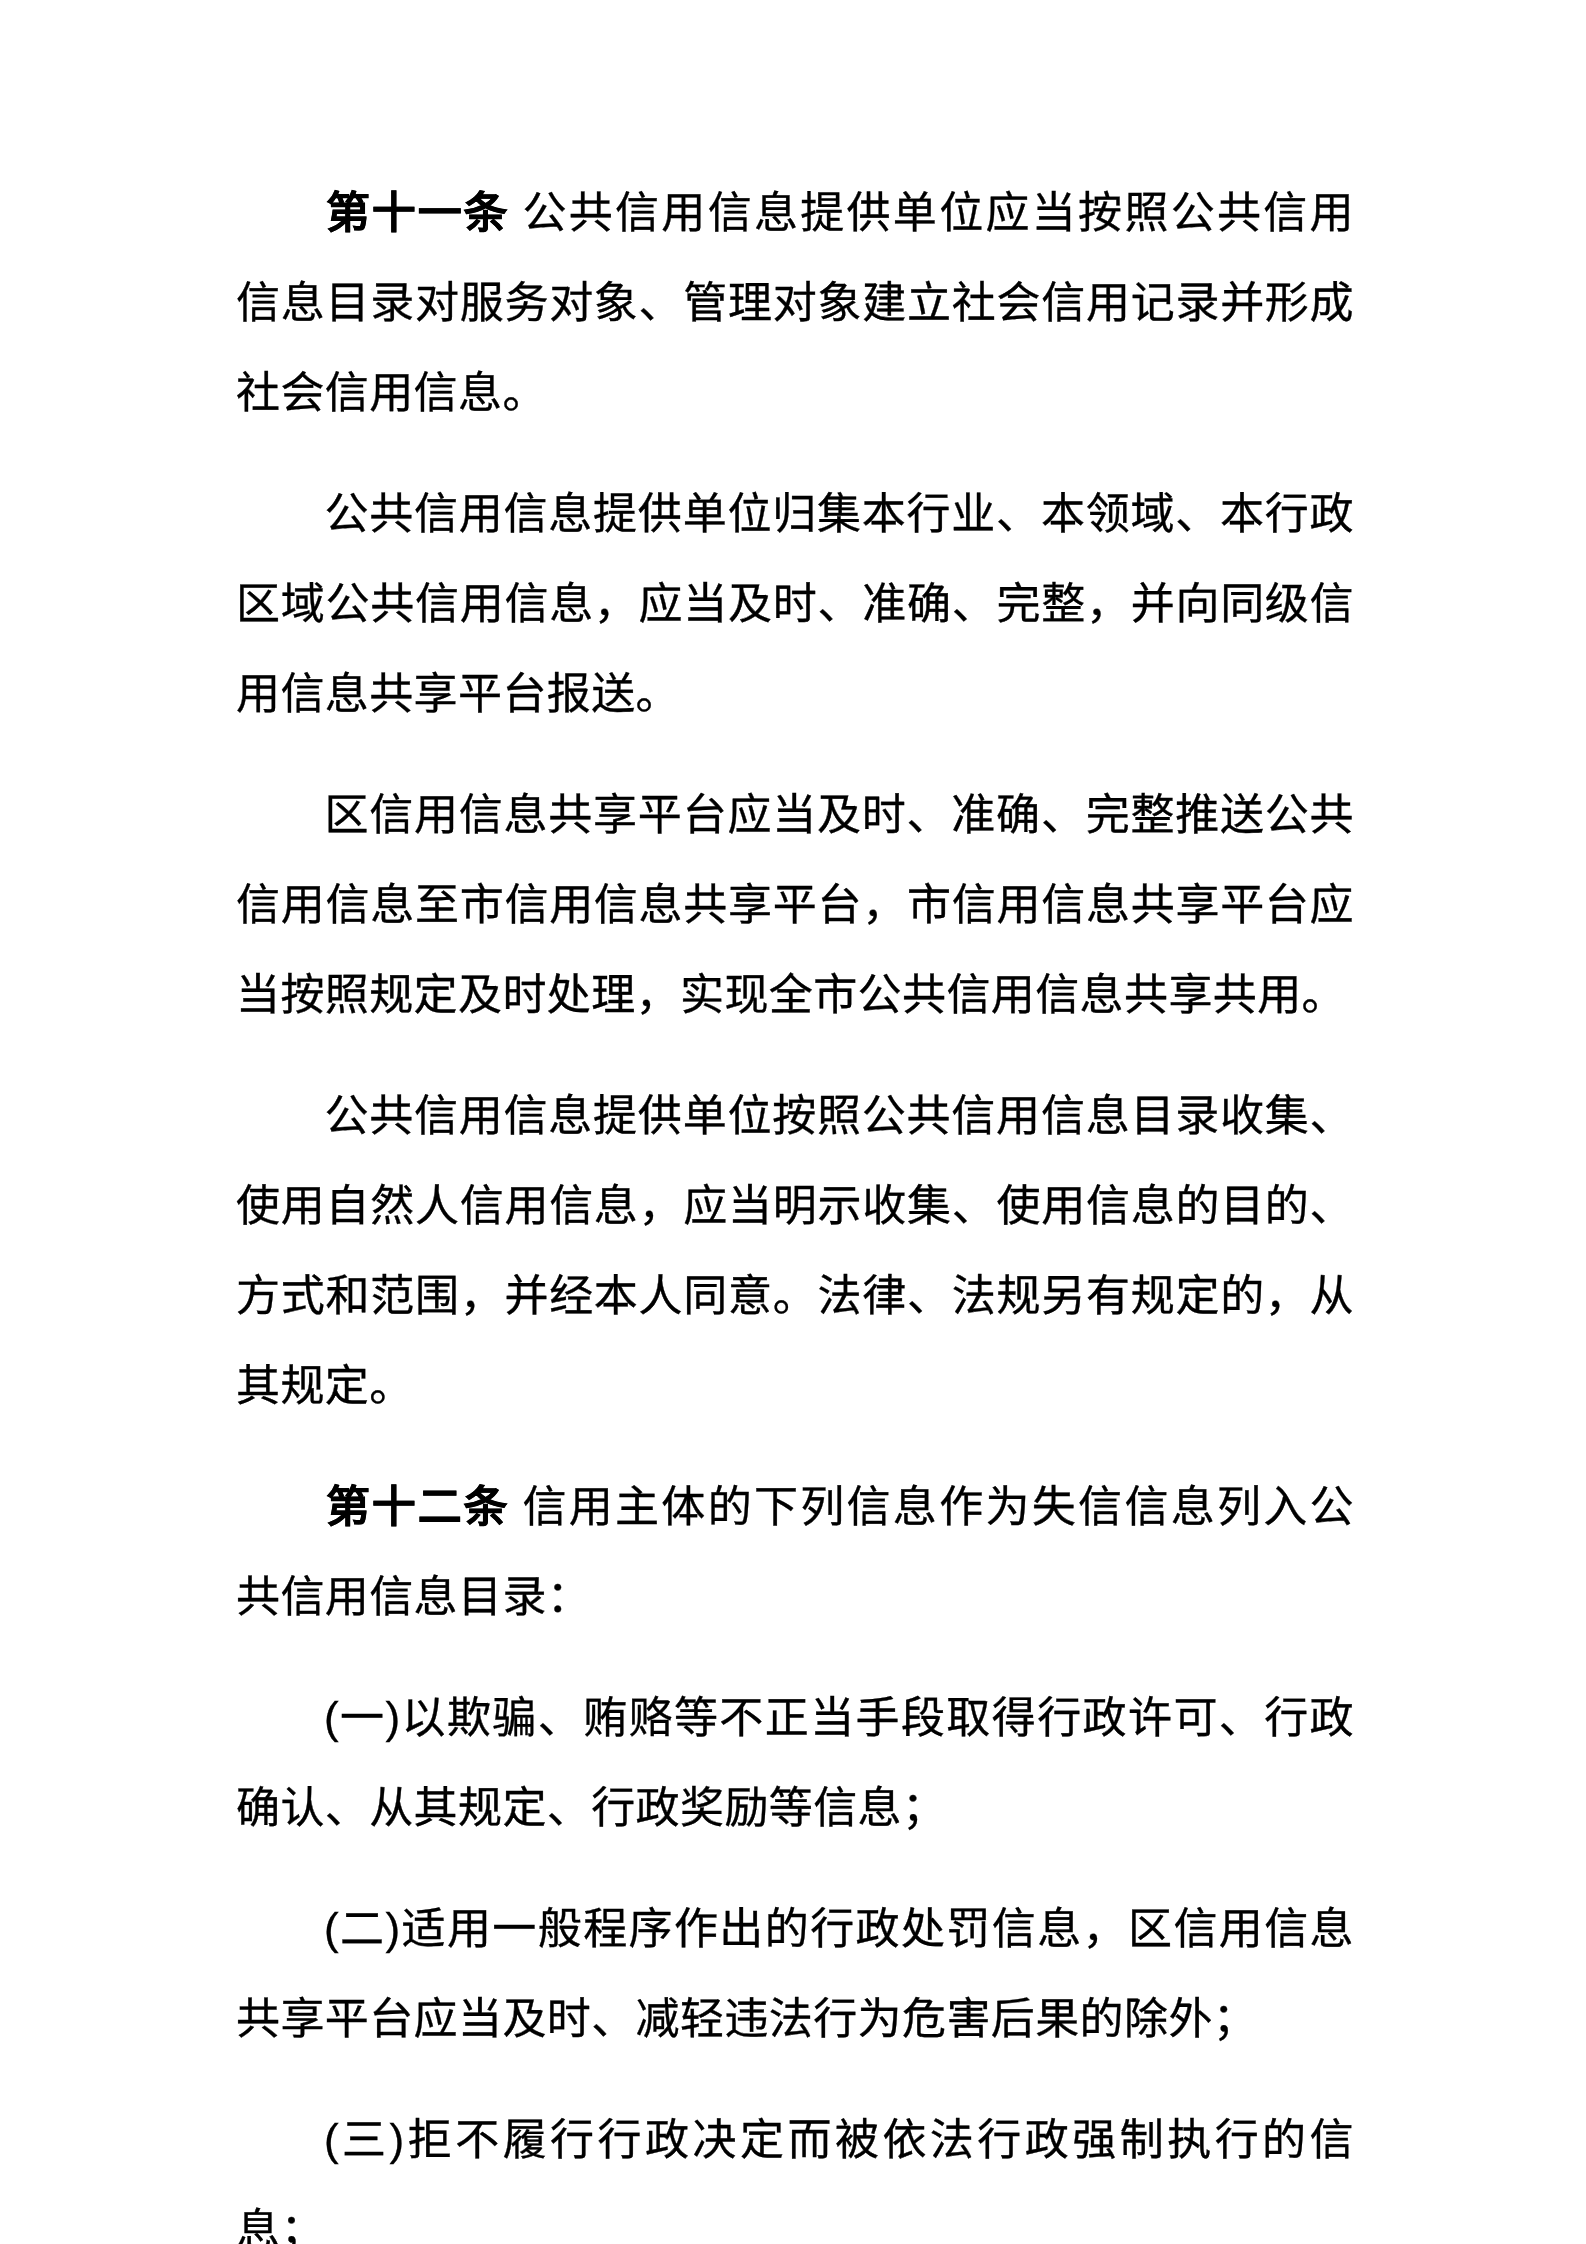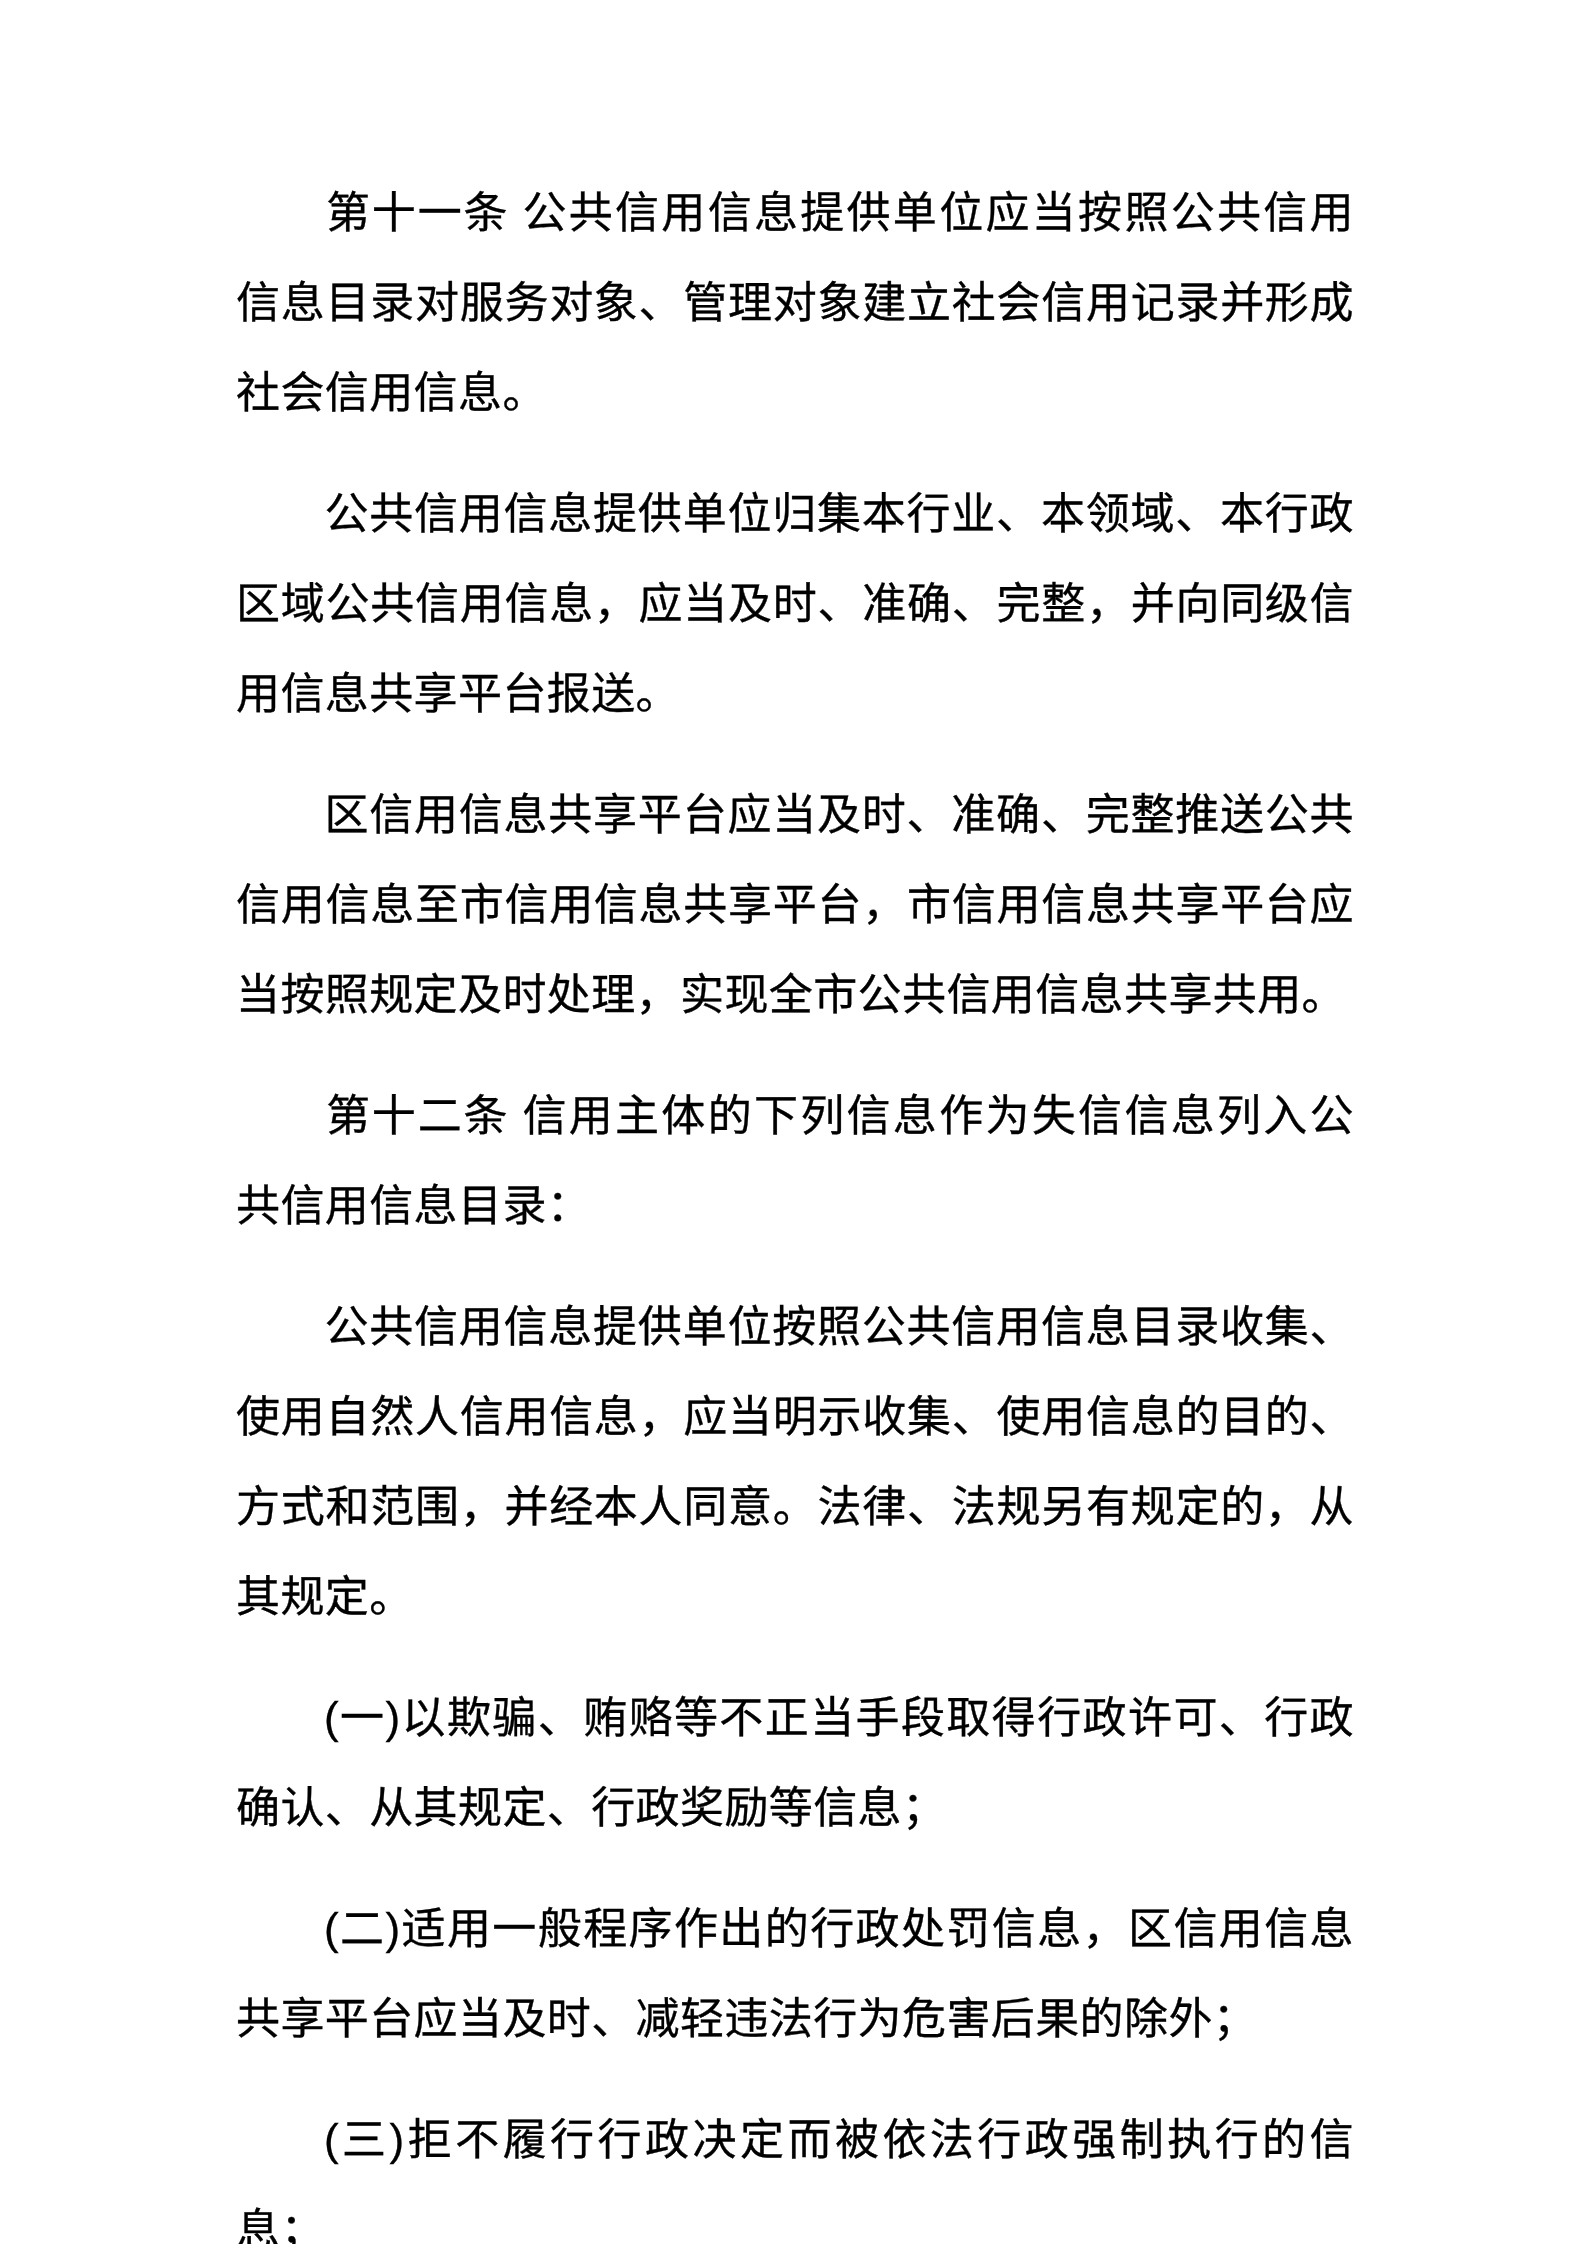--- a/index.html
+++ b/index.html
@@ -47,21 +47,21 @@
   .para:last-child {
     margin-bottom: 0;
   }
 
   .para .indent {
     display: inline-block;
     width: 88px;
   }
 
   .para .article-label {
-    font-weight: 400;
+    font-weight: 700;
     letter-spacing: 0px;
   }
 
   .para .article-gap {
     display: inline-block;
     width: 11px;
   }
 
   .para.item .indent {
     width: 88px;
@@ -84,25 +84,25 @@
 
     <p class="para">
       <span class="indent"></span><span>公共信用信息提供单位归集本行业、本领域、本行政区域公共信用信息，应当及时、准确、完整，并向同级信用信息共享平台报送。</span>
     </p>
 
     <p class="para">
       <span class="indent"></span><span>区信用信息共享平台应当及时、准确、完整推送公共信用信息至市信用信息共享平台，市信用信息共享平台应当按照规定及时处理，实现全市公共信用信息共享共用。</span>
     </p>
 
     <p class="para">
-      <span class="indent"></span><span class="article-label">第十二条</span><span class="article-gap"></span><span>信用主体的下列信息作为失信信息列入公共信用信息目录：</span>
+      <span class="indent"></span><span>公共信用信息提供单位按照公共信用信息目录收集、使用自然人信用信息，应当明示收集、使用信息的目的、方式和范围，并经本人同意。法律、法规另有规定的，从其规定。</span>
     </p>
 
     <p class="para">
-      <span class="indent"></span><span>公共信用信息提供单位按照公共信用信息目录收集、使用自然人信用信息，应当明示收集、使用信息的目的、方式和范围，并经本人同意。法律、法规另有规定的，从其规定。</span>
+      <span class="indent"></span><span class="article-label">第十二条</span><span class="article-gap"></span><span>信用主体的下列信息作为失信信息列入公共信用信息目录：</span>
     </p>
 
     <p class="para item">
       <span class="indent"></span><span>(一)以欺骗、贿赂等不正当手段取得行政许可、行政确认、从其规定、行政奖励等信息；</span>
     </p>
 
     <p class="para item">
       <span class="indent"></span><span>(二)适用一般程序作出的行政处罚信息，区信用信息共享平台应当及时、减轻违法行为危害后果的除外；</span>
     </p>
 

